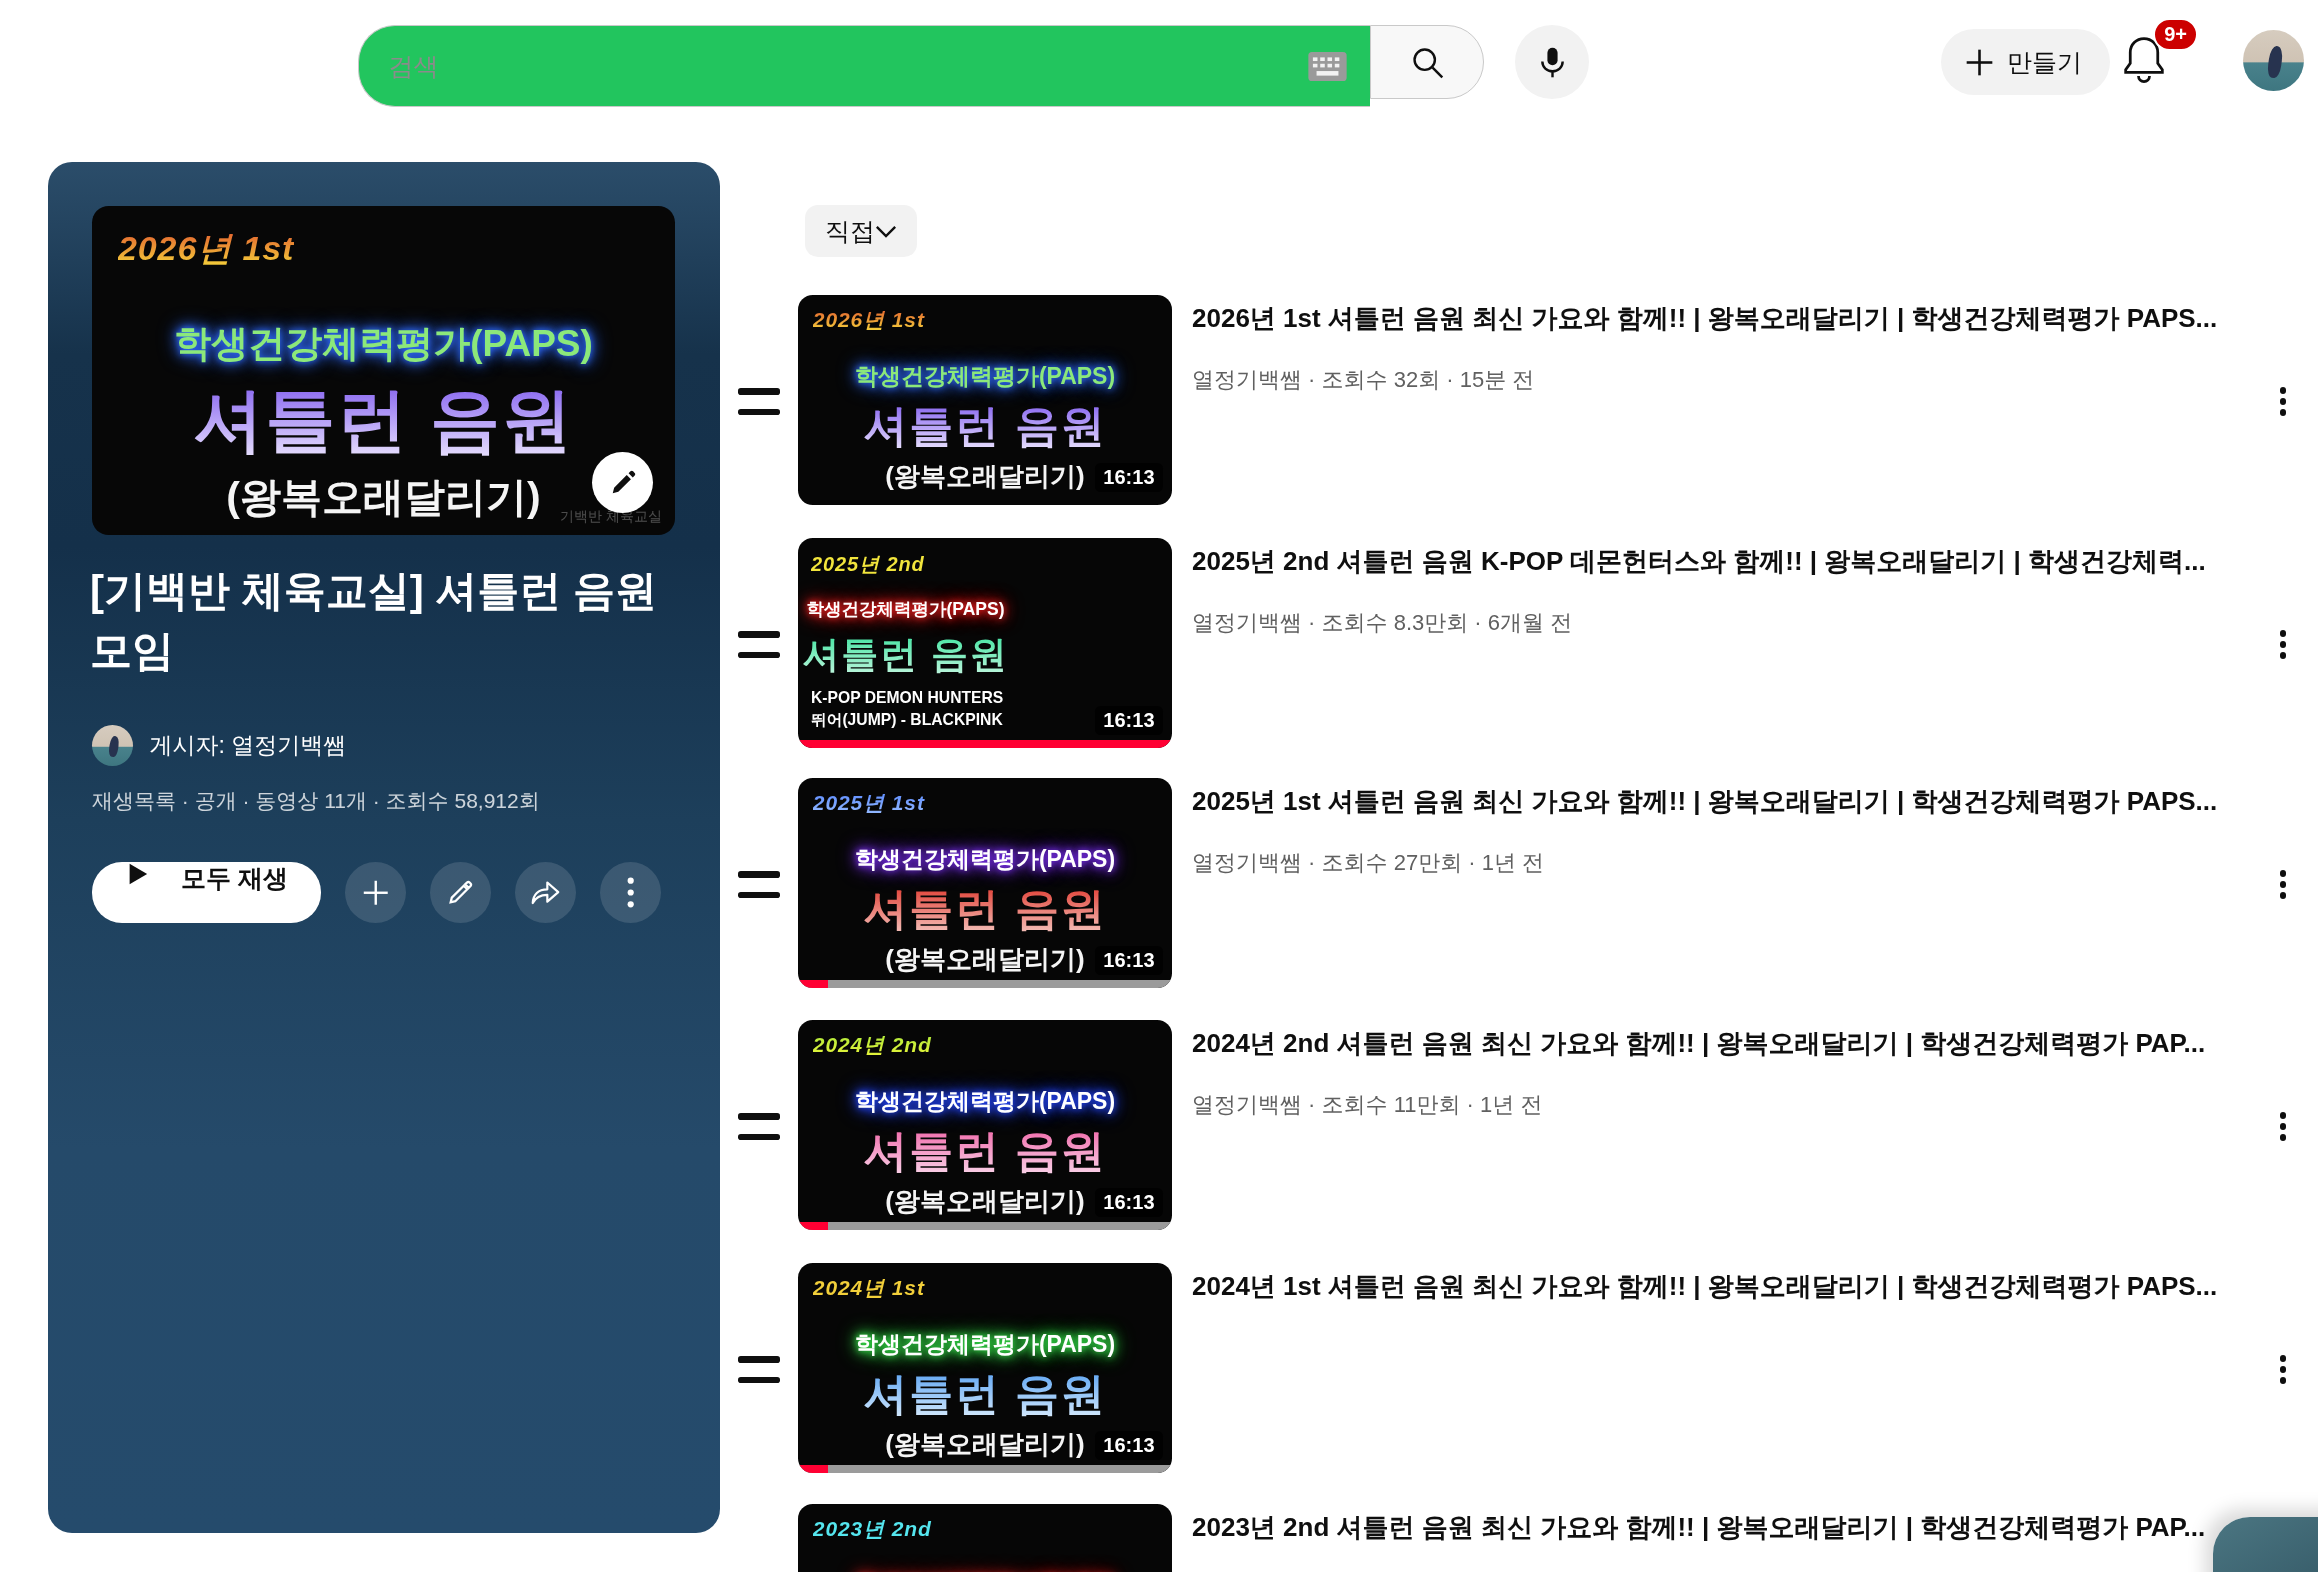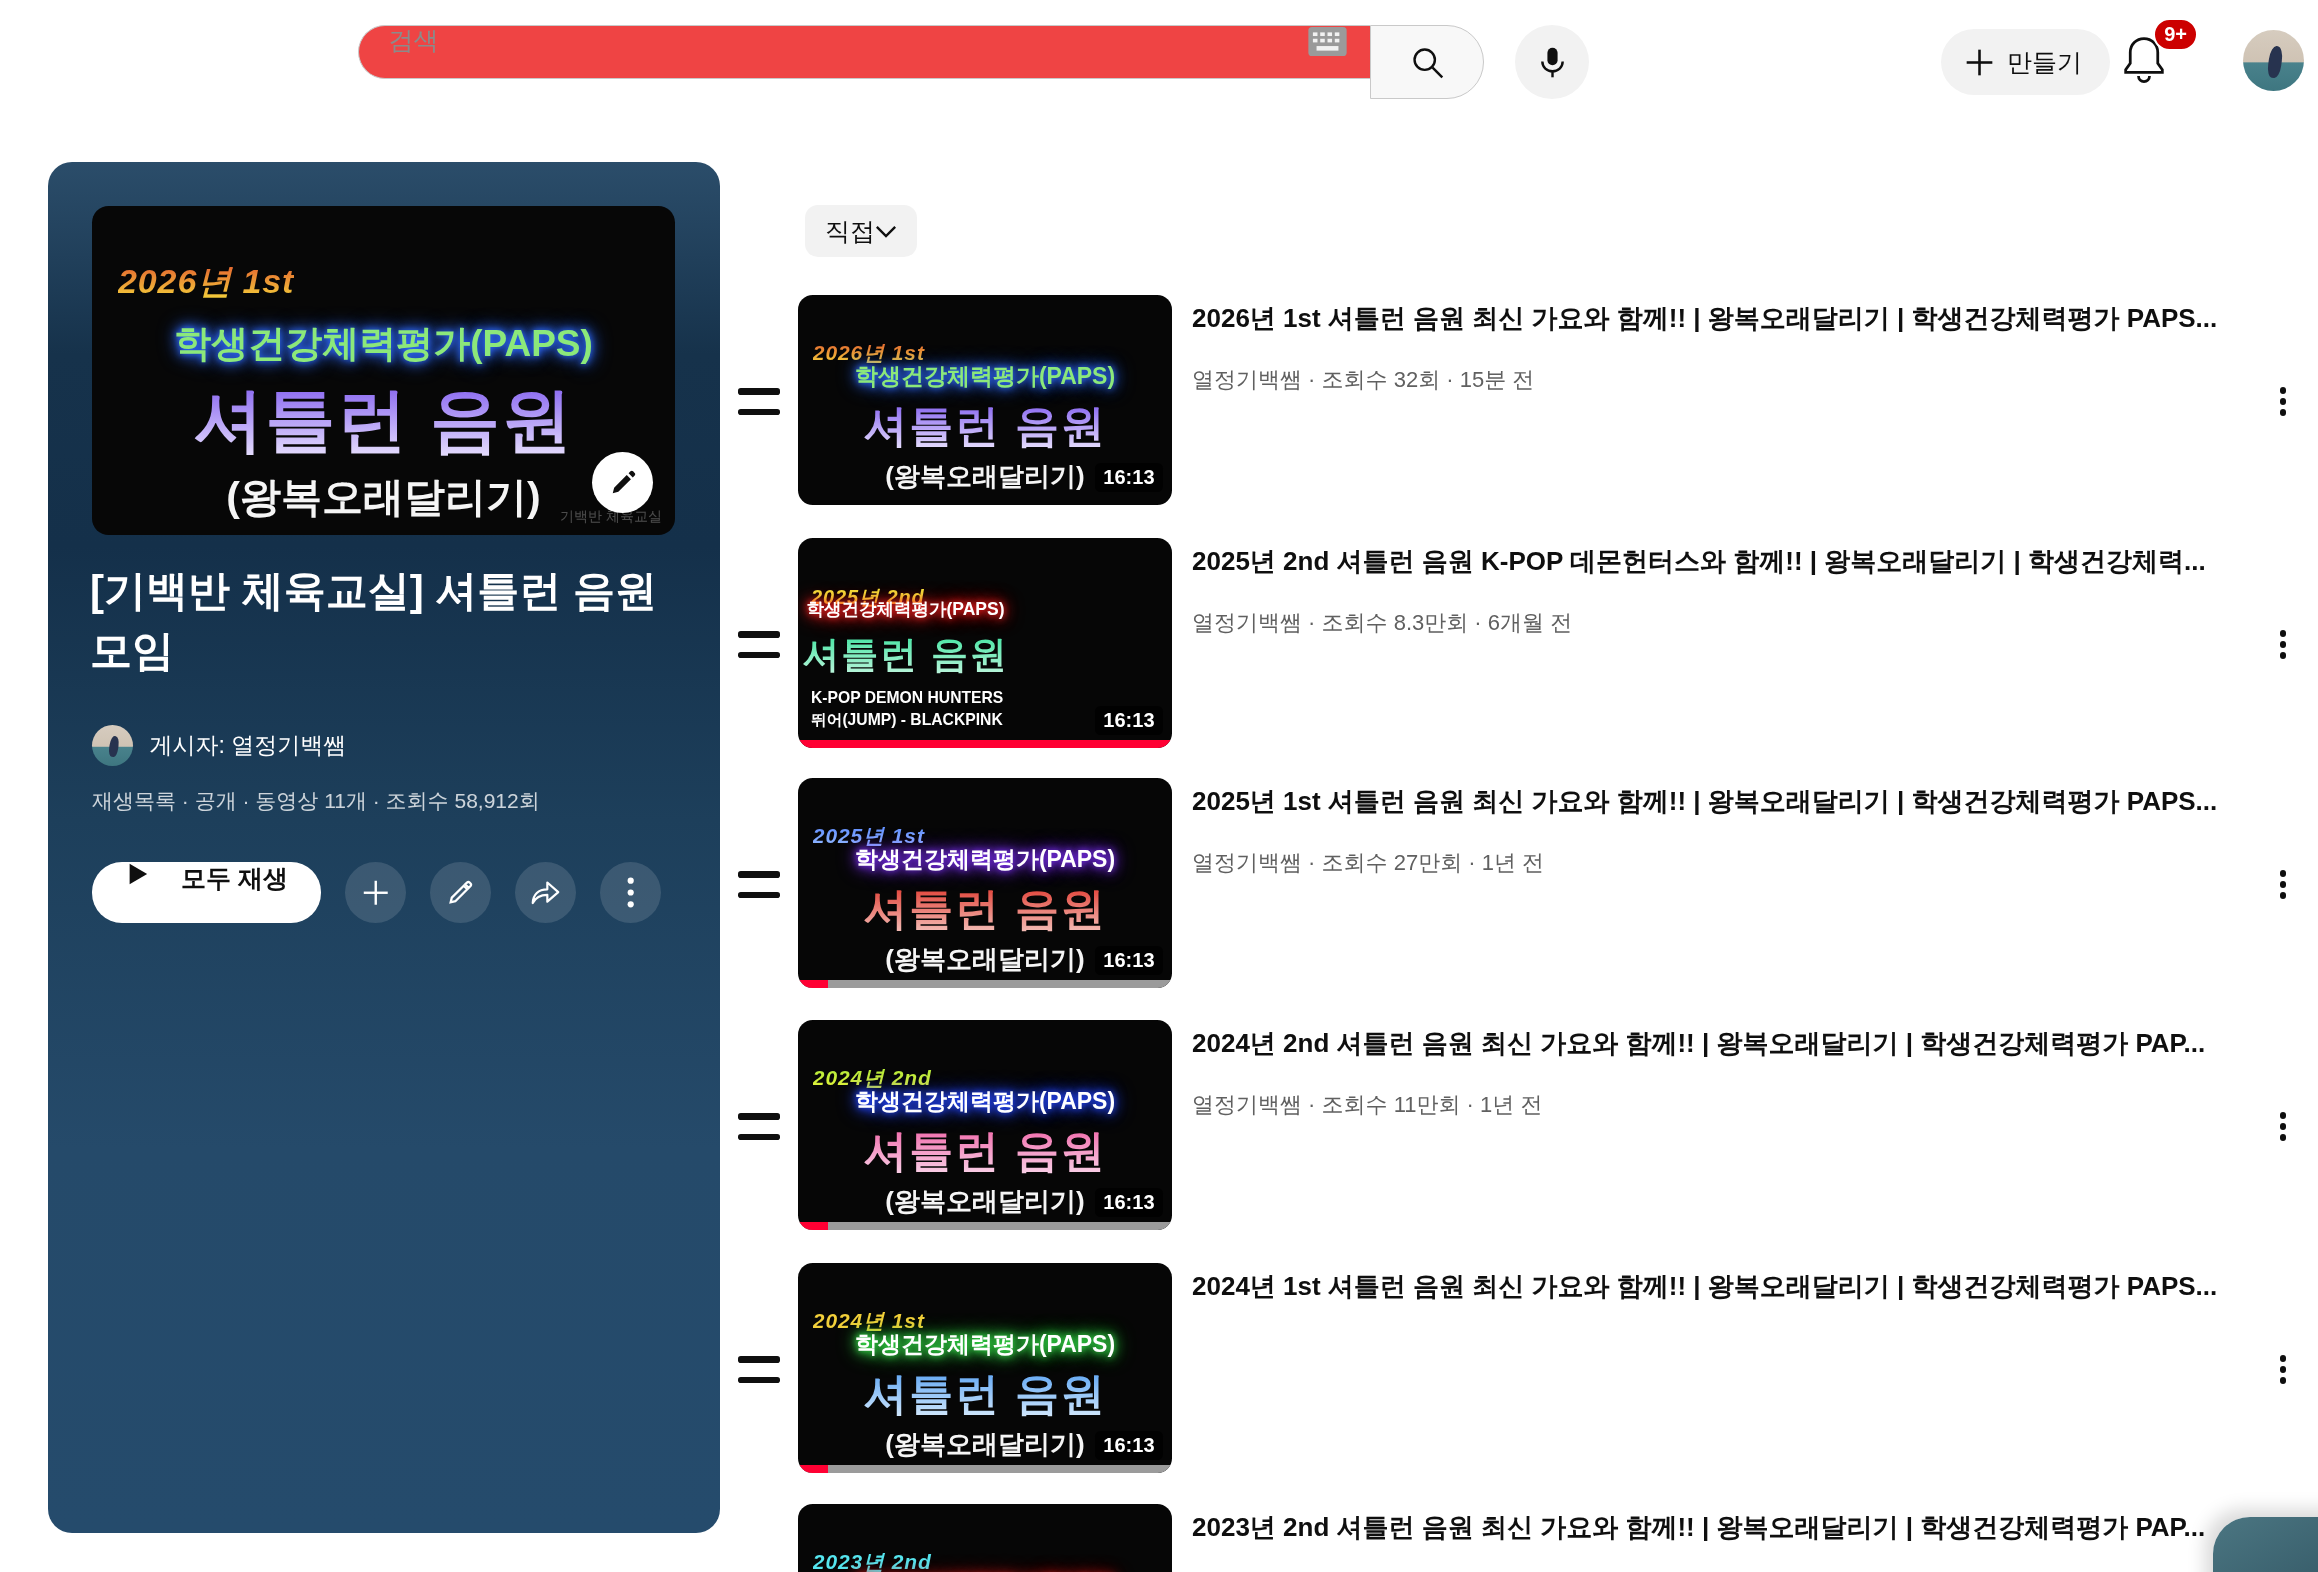--- a/index.html
+++ b/index.html
@@ -2,23 +2,23 @@
 <html style="--badge-red: #cc0000; --yt-red: #ff0033;font-size:14.8px"><head>
 <meta charset="utf-8">
 <style>
   * { margin:0; padding:0; box-sizing:border-box; }
   html,body { width:2318px; height:1573px; overflow:hidden; background:#fff;
     font-family:"Liberation Sans", sans-serif; }
 
   
   .header { position:absolute; left:0; top:0; width:2318px; height:125px; background:#fff; }
   .search-pill { position:absolute; left:358px; top:25px; width:1126px; height:74px; }
-  .search-box { position:absolute; left:0; top:0; width:1012px; height:54px;
-    border:1.8px solid #c9c9c9; border-right:none; border-radius:37px 0 0 37px; background:#ef4444;
-    display:flex; align-items:flex-start; padding:0 22px 0 29.5px; }
+  .search-box { position:absolute; left:0; top:0; width:1012px; height:82px;
+    border:1.8px solid #c9c9c9; border-right:none; border-radius:37px 0 0 37px; background:#22c55e;
+    display:flex; align-items:center; padding:0 22px 0 29.5px; }
   .search-input { flex:1; border:none; outline:none; font-size:25px; color:#0f0f0f;
     font-family:"Liberation Sans", sans-serif; background:transparent; }
   .search-input::placeholder { color:#8b8b8b; }
   .kbd-icon { width:41px; height:31px; flex:0 0 auto; cursor:pointer; }
   .search-btn { position:absolute; left:1012px; top:0; width:114px; height:74px;
     border:1.8px solid #c9c9c9; border-radius:0 37px 37px 0; background:#f8f8f8;
     display:flex; align-items:center; justify-content:center; cursor:pointer; }
   .mic-btn { position:absolute; left:1515px; top:25px; width:74px; height:74px; border-radius:50%;
     background:#f2f2f2; display:flex; align-items:center; justify-content:center; cursor:pointer; }
   .create-btn { position:absolute; left:1941px; top:29px; height:66px; padding:0 28px 0 22px;
@@ -32,21 +32,21 @@
   .avatar .figure, .mini-avatar .figure { position:absolute; left:50%; top:26%; width:22%; height:52%;
     background:#27334f; border-radius:45% 45% 40% 40%; transform:translateX(-40%) rotate(8deg); }
 
   
   .panel { position:absolute; left:48px; top:162px; width:672px; height:1371px; border-radius:24px;
     background:linear-gradient(180deg,#2b4d6a 0%,#16324b 14%,#14304a 28%,#1d3f5b 48%,#254a6a 72%,#254b6c 100%); }
   .panel-thumb { position:absolute; left:44px; top:44px; width:583px; height:329px; border-radius:16.6px;
     overflow:hidden; background:#070707; cursor:pointer; }
   .t-year { position:absolute; font-weight:800; font-style:italic; letter-spacing:0.9px;
     background:linear-gradient(180deg,var(--year-a,#e0512e),var(--year-b,#f7e23c));
-    -webkit-background-clip:text; background-clip:text; color:transparent;margin-top:33px; }
+    -webkit-background-clip:text; background-clip:text; color:transparent; }
   .t-l1 { position:absolute; left:0; right:0; text-align:center; font-weight:800; color:var(--l1-color,#fff);
     text-shadow:0 0 6.5px var(--l1-glow,#3f6dff),0 0 13px var(--l1-glow,#3f6dff),0 0 20px var(--l1-glow,#3f6dff); }
   .t-l2 { position:absolute; left:0; right:0; text-align:center; font-weight:700; letter-spacing:1.8px;
     background:linear-gradient(180deg,var(--l2-a,#7a54ee),var(--l2-b,#f4f0ff));
     -webkit-background-clip:text; background-clip:text; color:transparent; }
   .t-l3 { position:absolute; left:0; right:0; text-align:center; font-weight:800; color:#f5f5f5; }
   .panel-thumb .t-year { left:26px; top:20px; font-size:34px; }
   .panel-thumb .t-l1 { top:113px; font-size:37px; }
   .panel-thumb .t-l2 { top:168px; font-size:70px; }
   .panel-thumb .t-l3 { top:264px; font-size:41px; }

